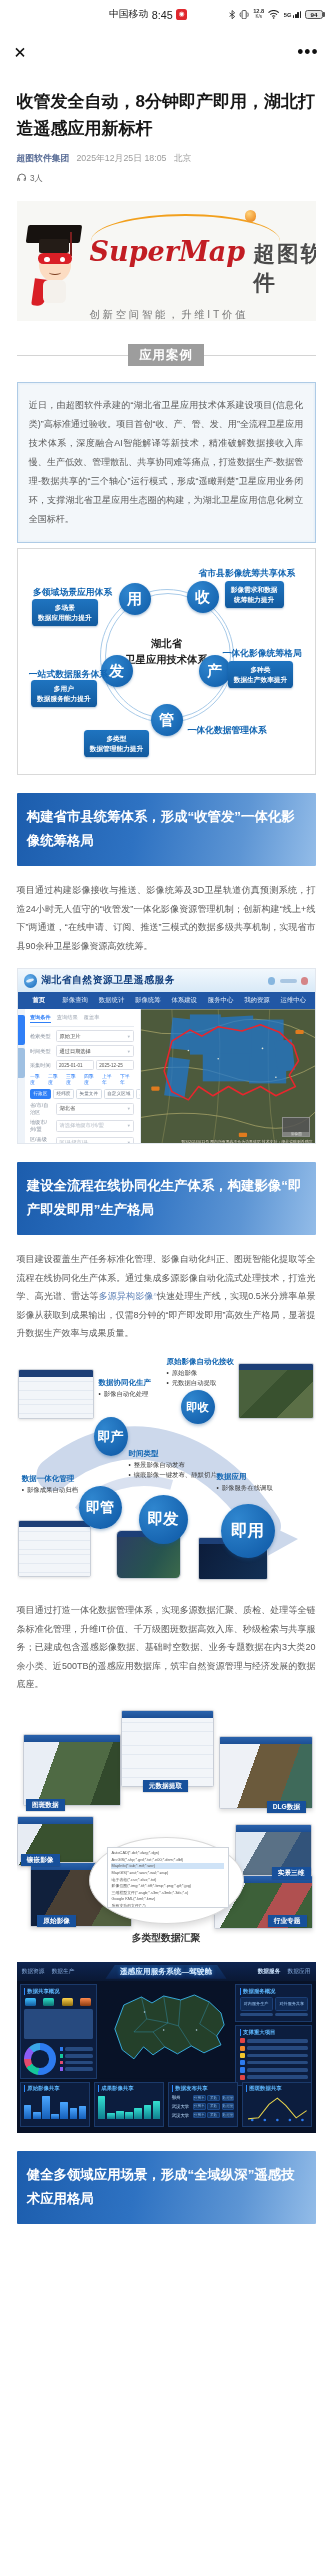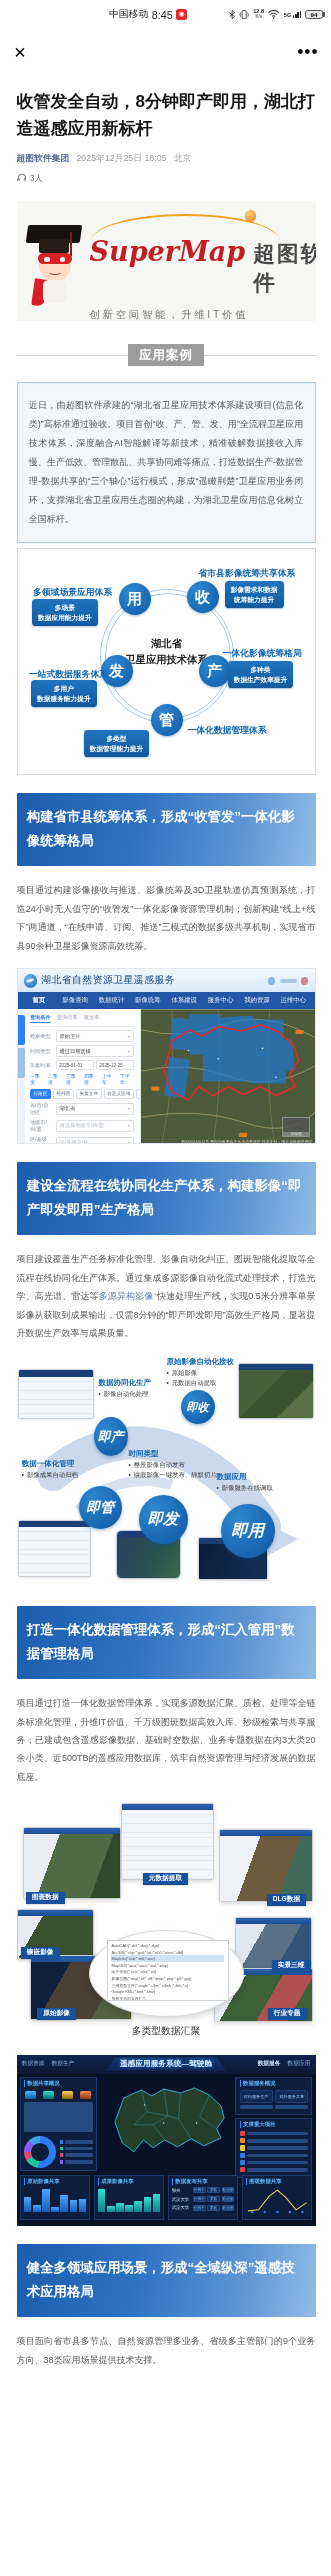--- a/index.html
+++ b/index.html
@@ -80,21 +80,21 @@
   .ring2 { left:87px; top:44px; width:126px; height:126px; }
   .cyc-center { position:absolute; left:82px; top:87px; width:134px; text-align:center; font-weight:700; color:#222; font-size:10.3px; line-height:1.5; }
   .cyc-node { position:absolute; width:32px; height:32px; border-radius:50%; background:radial-gradient(circle at 32% 28%,#2f86cf,#0f5ca8); color:#fff; font-size:15px; font-weight:700; display:flex; align-items:center; justify-content:center; box-shadow:0 1px 2.6px rgba(20,80,140,.4); }
   .cyc-label { position:absolute; color:#1467b3; font-size:8.8px; font-weight:700; white-space:nowrap;margin-top:6px; }
   .callout { position:absolute; background:linear-gradient(180deg,#1f74c0,#125a9e); color:#fff; font-size:6.7px; line-height:1.45; font-weight:600; text-align:center; padding:3.6px 6.2px; border-radius:3.6px; box-shadow:0 1px 2.1px rgba(20,80,140,.35); }
   
   .portal { height:176px; border:0.5px solid #e2e7ee; background:#fff; overflow:hidden; font-family:"Liberation Sans",sans-serif; }
   .portal-head { height:23px; background:linear-gradient(180deg,#f2f8fd,#d8e9f7); display:flex; align-items:center; padding:0 6.2px; gap:4.1px; }
   .p-logo { width:13.4px; height:13.4px; border-radius:50%; background:radial-gradient(circle at 35% 35%,#6db5ef,#1667b8); position:relative; }
   .p-logo::after { content:""; position:absolute; left:2.6px; top:5.2px; width:8.2px; height:3.1px; border-radius:50%; background:#fff; opacity:.8; transform:rotate(-18deg); }
-  .p-title { font-size:9.8px; font-weight:400; color:#123f7e; letter-spacing:0.5px; }
+  .p-title { font-size:9.8px; font-weight:700; color:#123f7e; letter-spacing:0.5px; }
   .p-headr { margin-left:auto; display:flex; gap:4.1px; align-items:center; }
   .p-dot { width:7.2px; height:7.2px; border-radius:50%; background:#6fa7d8; opacity:.8; }
   .p-blurchip { width:17.5px; height:4.6px; border-radius:2.1px; background:#a9c6e2; filter:blur(0.5px); }
   .portal-nav { height:17px; background:#2157a5; display:flex; align-items:center; padding:0 3.1px; }
   .pn-item { flex:1; text-align:center; color:#e8f1fb; font-size:6.4px; white-space:nowrap; }
   .pn-item.active { font-weight:700; color:#fff; }
   .portal-body { display:flex; height:137px; }
   .p-side { width:7.2px; background:#eef3f9; display:flex; flex-direction:column; gap:3.1px; padding-top:5.2px; }
   .p-side i { width:7.2px; height:30px; border-radius:0 2.1px 2.1px 0; background:#2f7ff7; display:block; }
   .p-side i+i { background:#9fc0e2; }
@@ -114,21 +114,21 @@
   .p-chip { border:0.5px solid #d6dde6; border-radius:1.5px; padding:1.5px 2.6px; color:#5a6472; font-size:4.6px; white-space:nowrap; }
   .p-chip.on { background:#2f7ff7; border-color:#2f7ff7; color:#fff; }
   .p-map { flex:1; position:relative; }
   .p-map svg { display:block; }
   .map-note { position:absolute; right:2.1px; bottom:2.1px; color:#f3f0d8; font-size:3.9px; text-shadow:0 0 1px #000; }
   .minimap { position:absolute; right:4.1px; bottom:9.3px; width:28px; height:20.6px; background:#555; border:0.5px solid #999; opacity:.85; }
   .minimap span { position:absolute; left:0; right:0; bottom:0; background:#8a8a8a; color:#fff; font-size:3.6px; text-align:center; }
   
   .flow { height:232px; background:#fff; position:relative; overflow:hidden; }
   .flow svg.sw { position:absolute; left:0; top:0; }
-  .f-node { position:absolute; border-radius:50%; background:radial-gradient(circle at 30% 28%,#2f86cf,#0d57a4); color:#fff; font-weight:700; display:flex; align-items:center; justify-content:center; box-shadow:0 1.5px 3.6px rgba(20,80,140,.4);font-style:italic; }
+  .f-node { position:absolute; border-radius:50%; background:radial-gradient(circle at 30% 28%,#2f86cf,#0d57a4); color:#fff; font-weight:700; display:flex; align-items:center; justify-content:center; box-shadow:0 1.5px 3.6px rgba(20,80,140,.4); }
   .f-group { position:absolute; width:118px; }
   .f-group h5 { color:#1467b3; font-size:7.5px; font-weight:700; margin-bottom:1px; }
   .f-group li { list-style:none; color:#3c3c3c; font-size:6.4px; line-height:1.5; padding-left:5.2px; position:relative; }
   .f-group li::before { content:"•"; position:absolute; left:0; color:#3c3c3c; }
   .thumb { position:absolute; border:0.5px solid #c9cfd8; border-radius:2.1px; overflow:hidden; background:#fff; box-shadow:0 1px 3.1px rgba(0,0,0,.12); }
   .thumb .tbar { height:6.2px; background:#1d3f77; }
   .thumb .tbody { position:absolute; inset:6.2px 0 0 0; }
   .tb-grid { background:repeating-linear-gradient(180deg,#f2f5f9 0 4.1px,#e3e9f1 4.1px 4.6px); }
   .tb-map { background:linear-gradient(135deg,#49603c 0 40%,#39512f 40% 70%,#5b6f46 70%); }
   .tb-sat { background:linear-gradient(120deg,#2c3f63,#27544f 60%,#3c6a4b); }
@@ -136,21 +136,21 @@
   
   .collage { height:242px; background:#fff; position:relative; overflow:hidden; }
   .win { position:absolute; border:0.5px solid #c8cdd6; border-radius:1.5px; background:#fff; box-shadow:0 1.5px 4.1px rgba(0,0,0,.14); overflow:hidden; }
   .win .wbar { height:6.7px; background:linear-gradient(180deg,#2a63ad,#1c4f95); }
   .win .wbody { position:absolute; inset:6.7px 0 0 0; }
   .chip { position:absolute; background:#17509b; color:#fff; font-size:6.7px; font-weight:700; padding:1.5px 6.2px; box-shadow:0 0.5px 1.5px rgba(0,0,0,.3); }
   .ellipse { position:absolute; left:72px; top:130px; width:155px; height:87px; background:#fff; border:0.5px solid #d9d9d9; border-radius:50%; box-shadow:0 3.1px 7.2px rgba(0,0,0,.15); }
   .fdialog { position:absolute; left:90px; top:140px; width:122px; height:61px; background:#fff; border:0.5px solid #cdd3db; font-size:3.9px; color:#555; padding:1.5px 3.1px; overflow:hidden; }
   .fdialog div { padding:0.8px 1px; white-space:nowrap; }
   .fdialog div.hl { background:#cfe3f7; }
-  .collage-cap { position:absolute; left:0; right:0; bottom:4.1px; text-align:center; font-size:9.8px; font-weight:400; color:#333; }
+  .collage-cap { position:absolute; left:0; right:0; bottom:4.1px; text-align:center; font-size:9.8px; font-weight:700; color:#333; }
   
   .dash { height:171px; background:#081227; overflow:hidden; position:relative; color:#cfe4ff; }
   .d-top { height:18.5px; display:flex; align-items:center; background:linear-gradient(180deg,#0e2450,#0a1834); padding:0 5.2px; gap:7.2px; }
   .d-menu { font-size:5.7px; color:#8fb4e4; }
   .d-title { margin:0 auto; font-size:7.7px; font-weight:700; color:#d8ecff; text-shadow:0 0 4.1px #2e7fe0; background:linear-gradient(180deg,#12396f,#0c2350); padding:2.1px 14.4px; clip-path:polygon(8% 0,92% 0,100% 100%,0 100%); }
   .d-main { display:flex; gap:3.1px; padding:3.1px; height:101px; }
   .d-panel { background:#0c1d3e; border:0.5px solid #1b3a6b; padding:2.6px 3.1px; }
   .d-hd { font-size:5.4px; font-weight:700; color:#5fb9ff; border-left:1.5px solid #2e8dff; padding-left:2.6px; margin-bottom:2.6px; white-space:nowrap; }
   .d-left { width:77px; display:flex; flex-direction:column; }
   .d-icons { display:flex; justify-content:space-between; margin:1px 1px 3.1px; }
@@ -496,36 +496,35 @@
 
     <div class="f-group" style="left:82px;top:21.6px;width:88px">
       <h5>数据协同化生产</h5>
         <li>影像自动化处理</li>
     </div>
     <div class="f-group" style="left:150px;top:1px">
       <h5>原始影像自动化接收</h5>
         <li>原始影像</li>
         <li>元数据自动提取</li>
     </div>
-    <div class="f-group" style="left:5.2px;top:103px;width:98px">
+    <div class="f-group" style="left:5.2px;top:118px;width:98px">
       <h5>数据一体化管理</h5>
         <li>影像成果自动归档</li>
     </div>
     <div class="f-group" style="left:112px;top:93px;width:124px">
       <h5>时间类型</h5>
         <li>整景影像自动发布</li>
         <li>镶嵌影像一键发布、静默切片</li>
     </div>
     <div class="f-group" style="left:200px;top:116px;width:93px">
       <h5>数据应用</h5>
         <li>影像服务在线调取</li>
     </div>
   </div>
 
-  <div class="sec-head">打造一体化数据管理体系，形成“汇入管用”数据管理格局</div>
   <p class="para">项目通过打造一体化数据管理体系，实现多源数据汇聚、质检、处理等全链条标准化管理，升维IT价值、千万级图斑数据高效入库、秒级检索与共享服务；已建成包含遥感影像数据、基础时空数据、业务专题数据在内3大类20余小类、近500TB的遥感应用数据库，筑牢自然资源管理与经济发展的数据底座。</p>
 
   <div class="fig collage">
     <div class="win" style="left:6.2px;top:27px;width:98px;height:72px">
         <div class="wbar"></div>
         <div class="wbody" style="background:linear-gradient(110deg,#e9eef5 0 30%,#4f6a44 30% 75%,#32492c 75%)"></div>
       </div>
     <div class="win" style="left:104px;top:3.1px;width:93px;height:77px">
         <div class="wbar"></div>
         <div class="wbody tb-grid"></div>
@@ -727,16 +726,15 @@
               <circle cx="60" cy="48" r="2.5"></circle>
               <circle cx="84" cy="48" r="2.5"></circle>
               <circle cx="108" cy="48" r="2.5"></circle>
             </g>
         </svg>
       </div>
     </div>
   </div>
 
   <div class="sec-head">健全多领域应用场景，形成“全域纵深”遥感技术应用格局</div>
-  <p class="para">项目面向省市县多节点、自然资源管理多业务、省级多主管部门的9个业务方向、38类应用场景提供技术支撑。</p>
 
 </div>
 
 
 </body></html>

